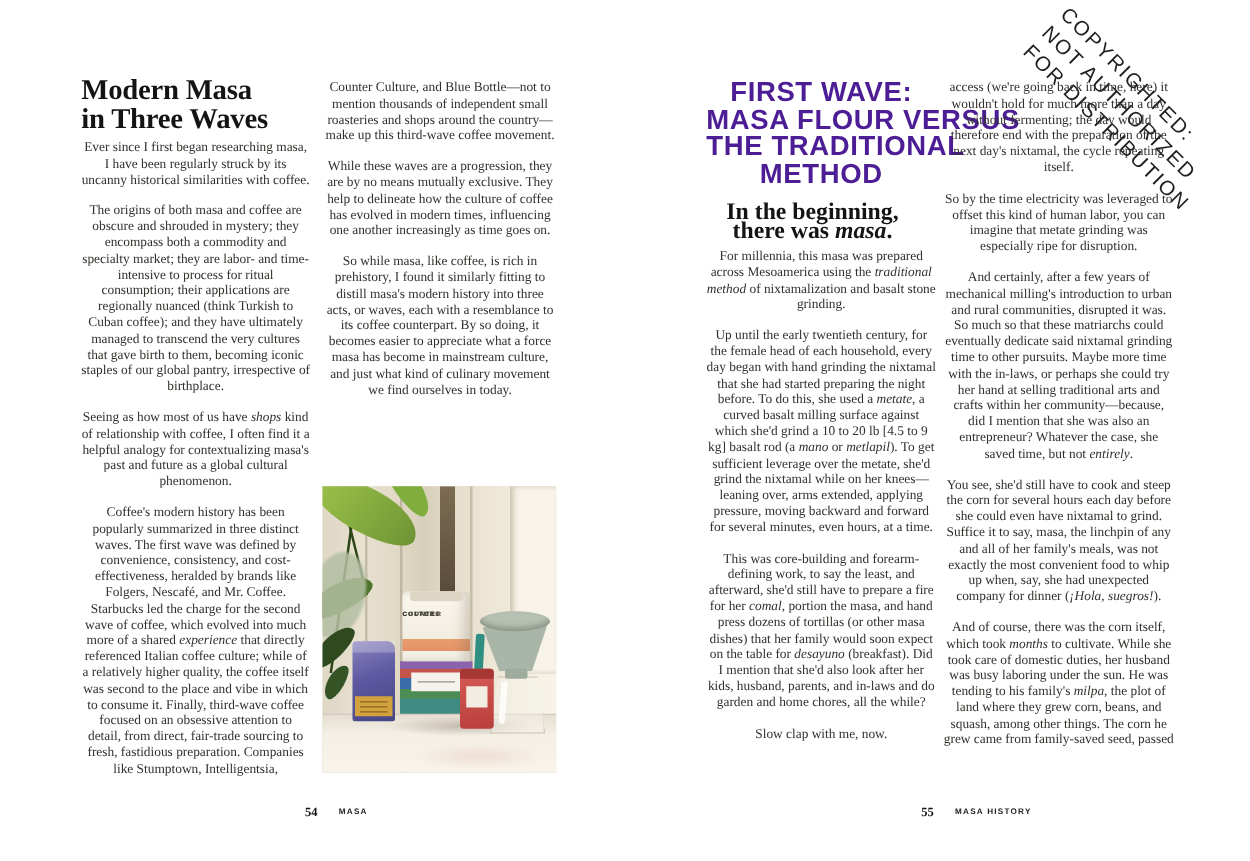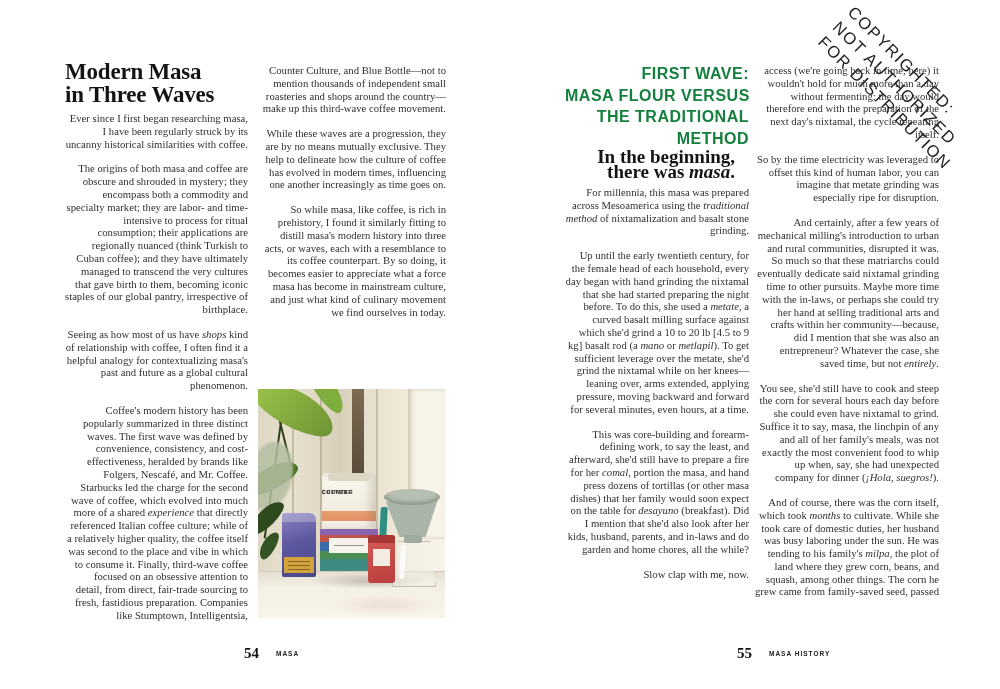--- a/index.html
+++ b/index.html
@@ -8,39 +8,39 @@
   .abs{position:absolute;}
 
   
   .watermark{left:858px;top:2px;transform:rotate(45deg);transform-origin:0 0;
     font-family:"Liberation Sans", sans-serif;font-size:16.5px;line-height:21px;
     letter-spacing:1.5px;color:#1f1f1f;white-space:nowrap;width:max-content;}
 
   
   .lp-title{left:65px;top:60px;width:260px;font-weight:700;font-size:23px;
     line-height:23px;color:#151413;letter-spacing:-0.2px;}
-  .col{font-size:10.7px;line-height:12.8px;text-align:right;}
+  .col{font-size:10.7px;line-height:12.8px;text-align:center;}
   .col p{margin:0 0 12px 0;}
   .col p:last-child{margin-bottom:0;}
   .lp-col1{left:65px;top:112px;width:183px;}
   .lp-col2{left:258px;top:64px;width:188px;}
 
   .footer{display:flex;align-items:baseline;gap:17px;}
-  .footer .num{font-weight:700;font-size:15px;color:#141414;}
+  .footer .num{font-weight:700;font-size:10px;color:#141414;}
   .footer .lbl{font-family:"Liberation Sans", sans-serif;font-weight:700;
     font-size:6.5px;letter-spacing:1px;color:#222;position:relative;top:-2px;}
   .lp-footer{left:244px;top:645px;}
   .rp-footer{left:737px;top:645px;}
 
   
   .rp-col1{left:565px;top:63px;width:184px;}
   .rp-col2{left:755px;top:64px;width:184px;}
   .rp-heading{font-family:"Liberation Sans", sans-serif;font-weight:700;
-    font-size:16px;line-height:21.5px;letter-spacing:0.5px;color:#15803d;
-    white-space:nowrap;}
+    font-size:22px;line-height:21.5px;letter-spacing:0.5px;color:#4c1d95;
+    margin-bottom:13px;white-space:nowrap;}
   .rp-intro{font-weight:700;font-size:19px;line-height:15px;color:#141414;
     margin-bottom:7px;width:170px;}
 
   
   .photo{left:258px;top:389px;width:187px;height:229px;overflow:hidden;
     background:#e7e0cf;}
   .photo *{position:absolute;}
   .ph-bg{inset:0;background:linear-gradient(90deg,#ded7c5 0%,#e8e1d0 16%,
     #e2dac7 30%,#d8cfba 44%,#e5ddcb 56%,#ece5d4 70%,#f1ebdc 82%,#f8f4ea 100%);}
   .ph-seam{top:0;bottom:0;width:2px;background:rgba(120,105,80,0.30);}

